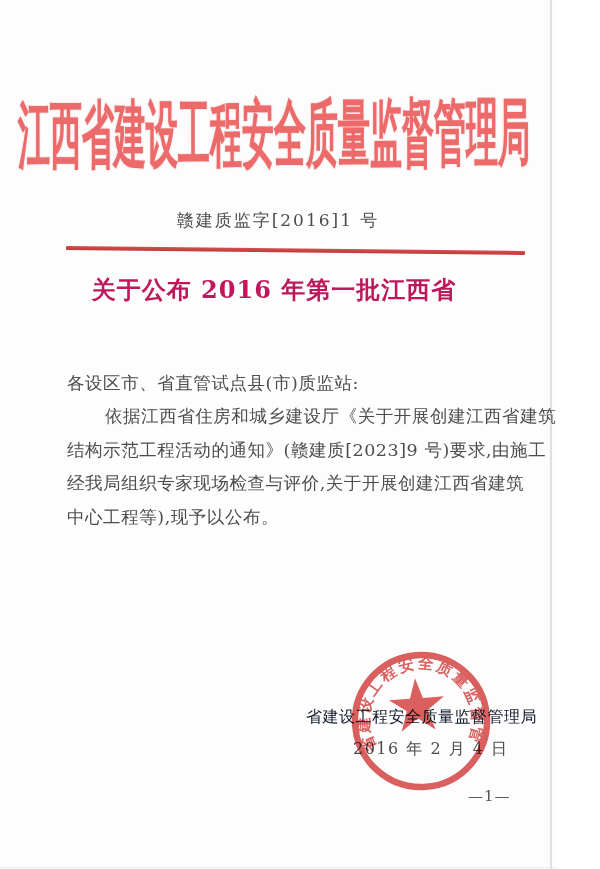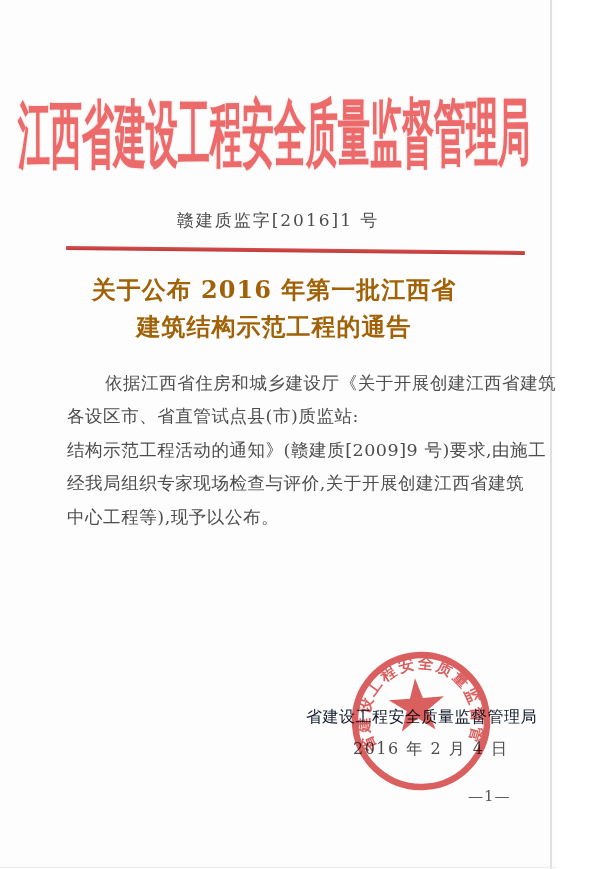--- a/index.html
+++ b/index.html
@@ -78,21 +78,21 @@
   }
 
   
   .notice-title {
     position: absolute;
     left: 0; right: 8px;
     top: 271px;
     text-align: center;
     font-size: 24px;
     font-weight: bold;
-    color: #a16207;
+    color: #be185d;
     line-height: 37px;
     letter-spacing: 1px;
   }
 
   
   .body-block {
     position: absolute;
     left: 67px;
     right: 62px;
     top: 367px;
@@ -163,27 +163,26 @@
   <div class="letterhead">
     <span class="letterhead-text">江西省建设工程安全质量监督管理局</span>
   </div>
 
   <div class="doc-number">赣建质监字[2016]1 号</div>
 
   <div class="red-rule"></div>
 
   <div class="notice-title">
     <div>关于公布 2016 年第一批江西省</div>
-    <div>建筑结构示范工程的通告</div>
   </div>
 
   <div class="body-block">
+    <div class="body-line">各设区市、省直管试点县(市)质监站:</div>
     <div class="body-line indent">依据江西省住房和城乡建设厅《关于开展创建江西省建筑</div>
-    <div class="body-line">各设区市、省直管试点县(市)质监站:</div>
-    <div class="body-line">结构示范工程活动的通知》(赣建质[2009]9 号)要求,由施工</div>
+    <div class="body-line">结构示范工程活动的通知》(赣建质[2023]9 号)要求,由施工</div>
     <div class="body-line">经我局组织专家现场检查与评价,关于开展创建江西省建筑</div>
     <div class="body-line">中心工程等),现予以公布。</div>
   </div>
 
   <div class="signature-org">省建设工程安全质量监督管理局</div>
 
   <div class="signature-date">2016 年 2 月 4 日</div>
 
   <svg class="seal" viewBox="0 0 146 146">
     <circle cx="73" cy="73" r="66" fill="none" stroke="#d84a4a" stroke-width="6.5"></circle>

